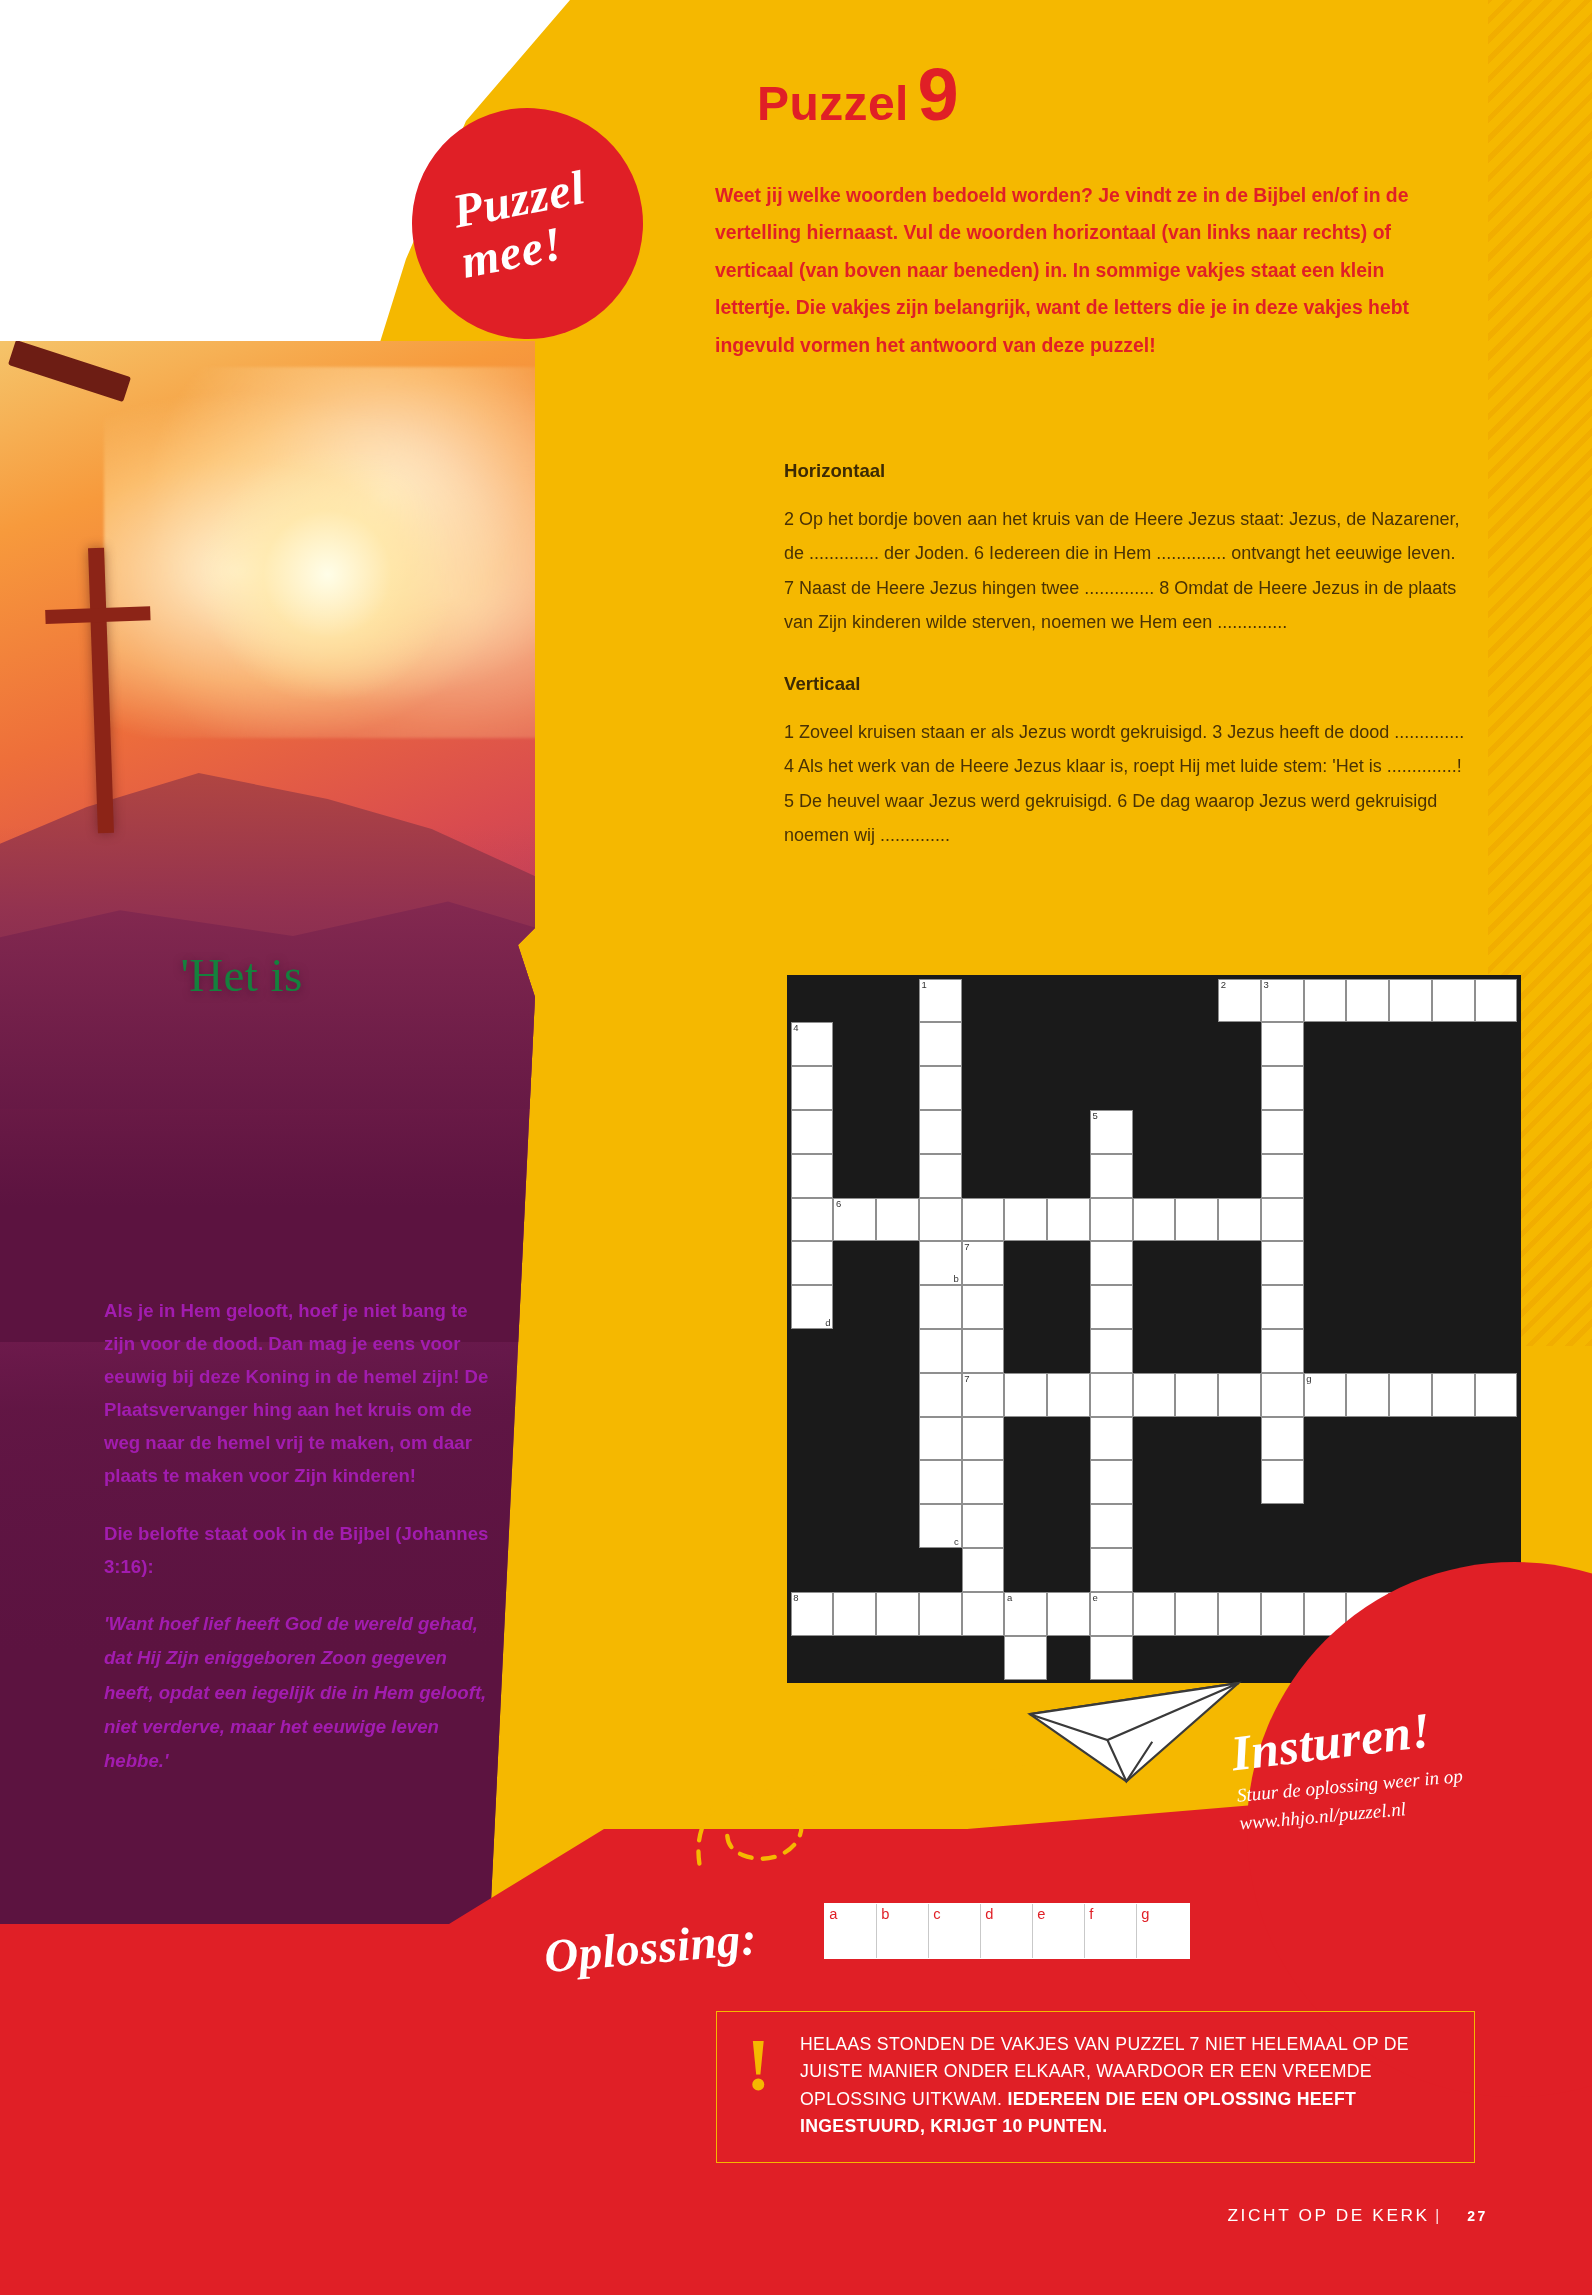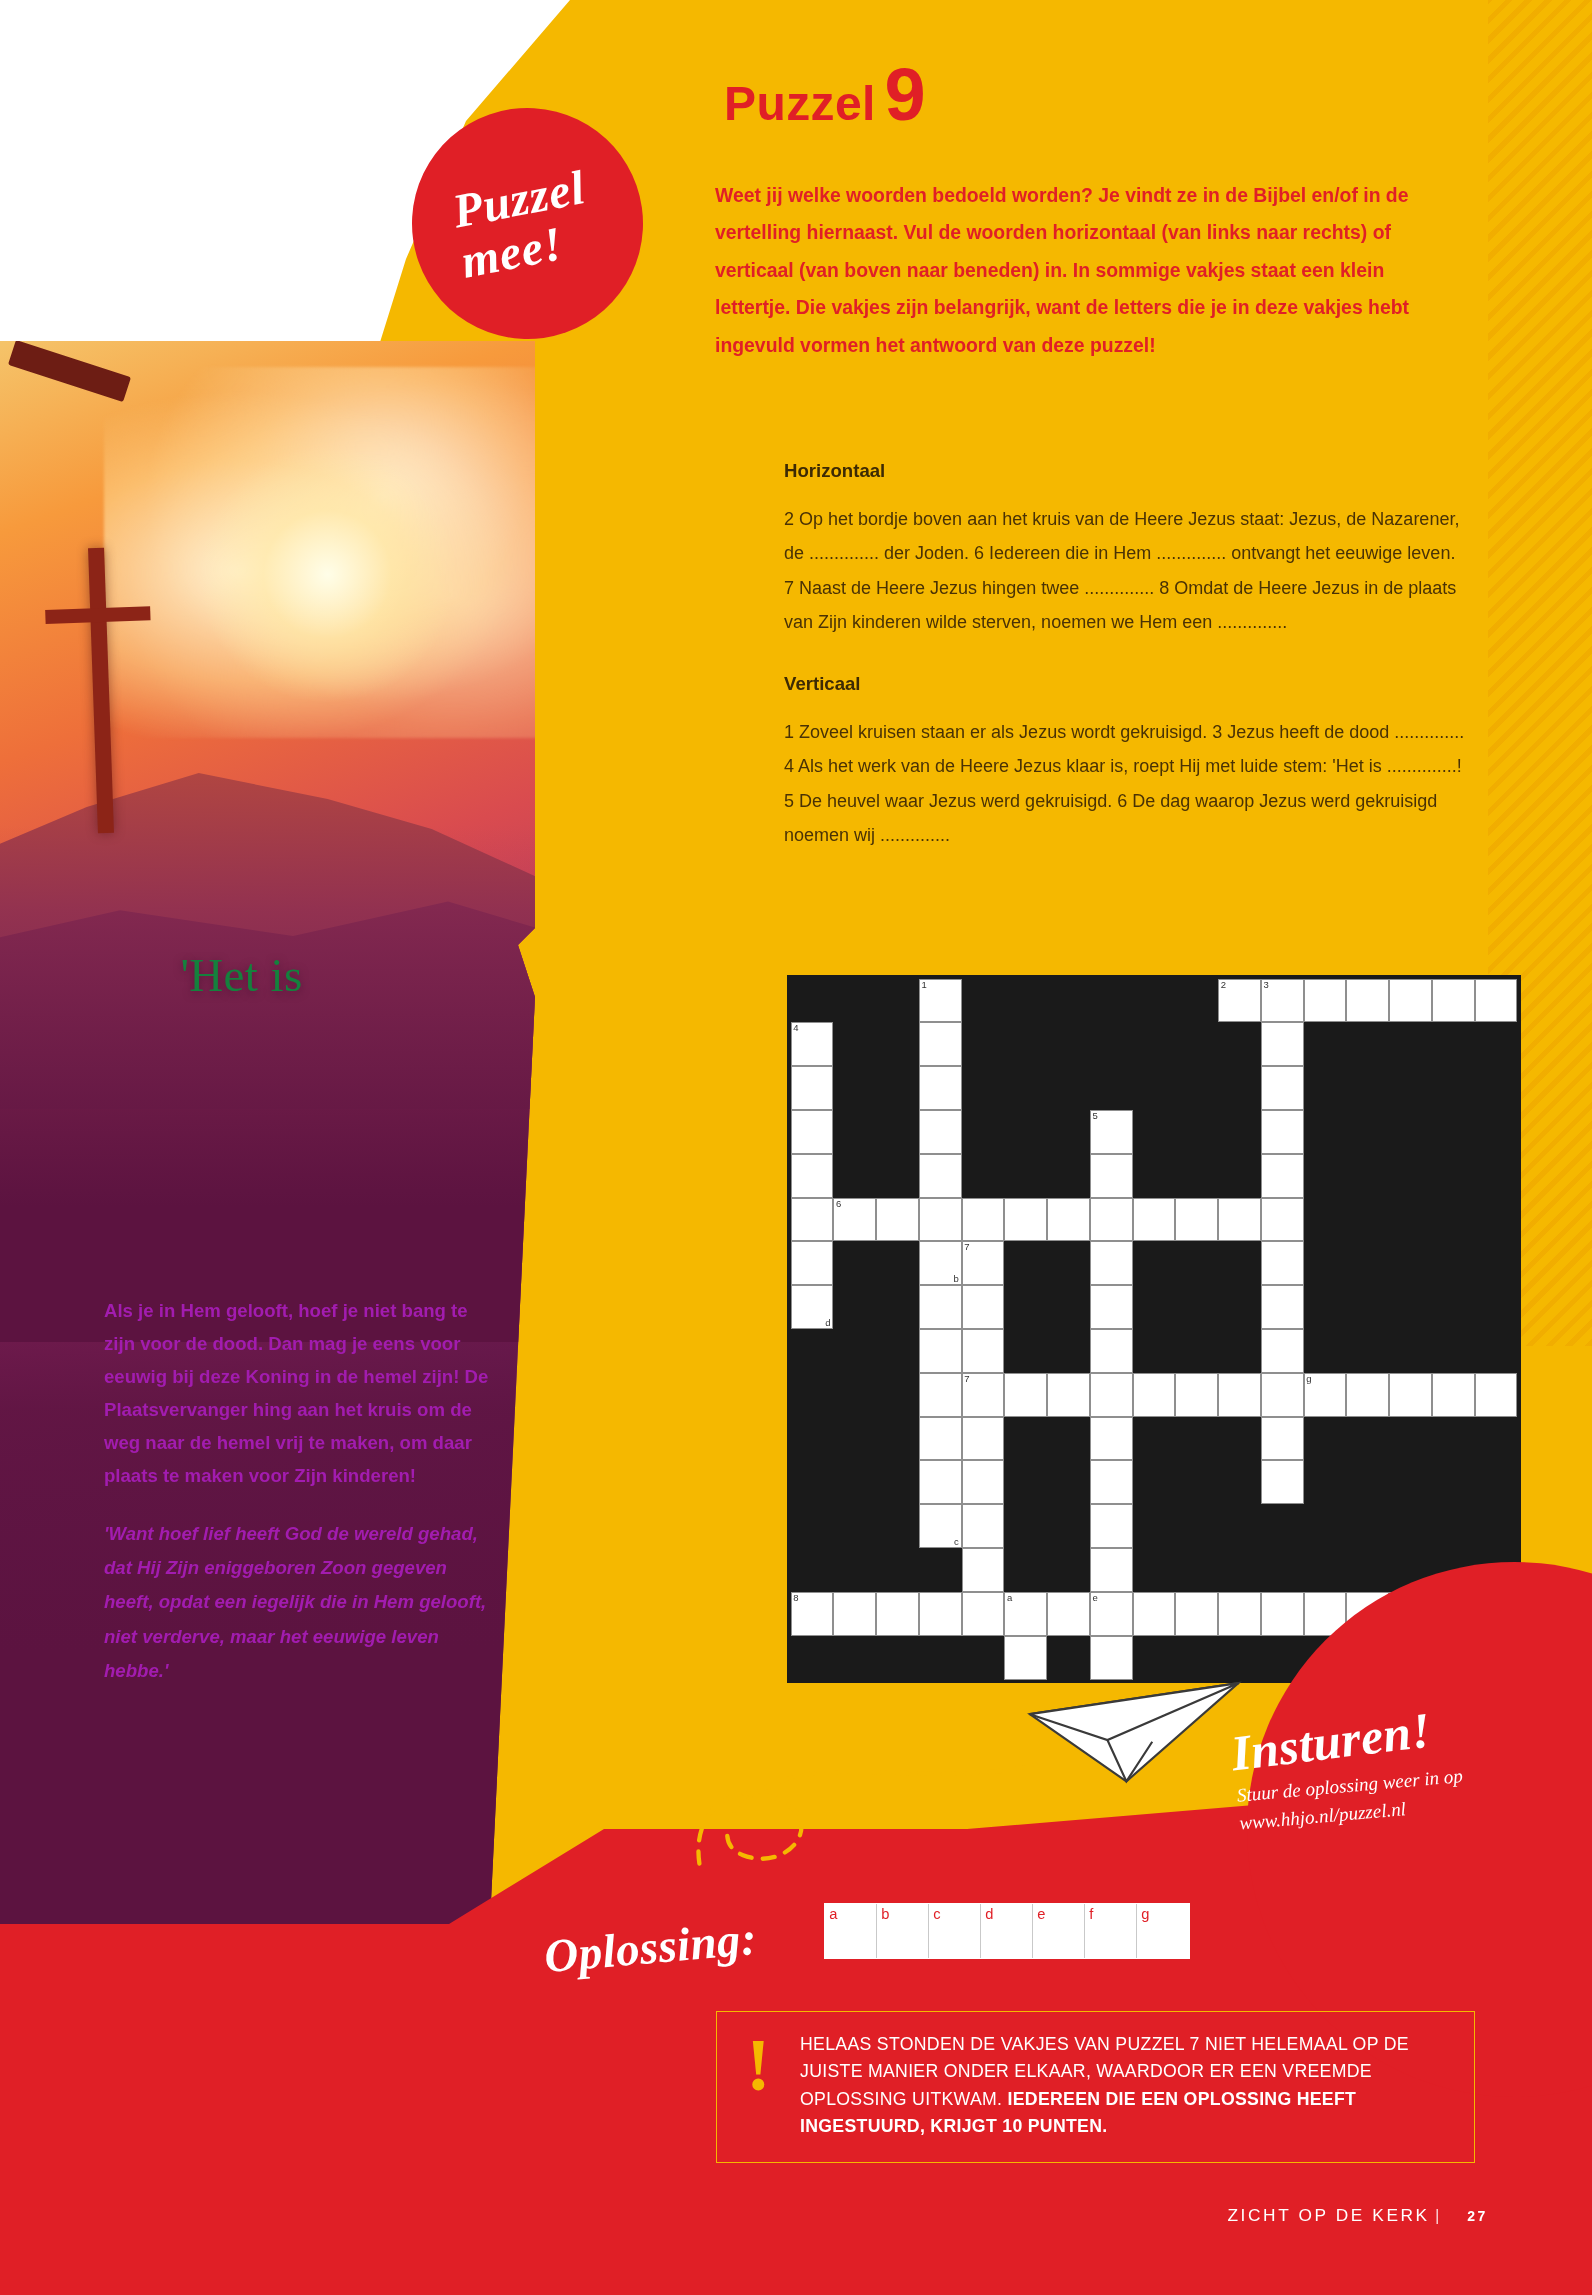--- a/index.html
+++ b/index.html
@@ -219,21 +219,21 @@
     font-size: 48px;
     line-height: 1.05;
     letter-spacing: 0.9px;
   }
   .badge .l1 { transform: rotate(-3deg) translateX(-5.2px); }
   .badge .l2 { transform: rotate(-3deg) translateX(-19px); }
 
   
   .puzzel-head {
     position: absolute;
-    left: 724px; top: 65px;
+    left: 757px; top: 65px;
     color: #e01f26;
     font-weight: bold;
   }
   .puzzel-head .word {
     font-size: 48px;
     letter-spacing: 0.4px;
   }
   .puzzel-head .num {
     font-size: 74px;
     line-height: .8;
@@ -433,20 +433,21 @@
     <div class="cross-beam"></div>
 
   </div>
 
   <div class="photo-title">
     <div>'Het is</div>
   </div>
 
   <div class="photo-body">
     <p>Als je in Hem gelooft, hoef je niet bang te zijn voor de dood. Dan mag je eens voor eeuwig bij deze Koning in de hemel zijn! De Plaatsvervanger hing aan het kruis om de weg naar de hemel vrij te maken, om daar plaats te maken voor Zijn kinderen!</p>
+    <p>Die belofte staat ook in de Bijbel (Johannes 3:16):</p>
     <p class="verse">'Want hoef lief heeft God de wereld gehad, dat Hij Zijn eniggeboren Zoon gegeven heeft, opdat een iegelijk die in Hem gelooft, niet verderve, maar het eeuwige leven hebbe.'</p>
   </div>
 
   <div class="maroon-foot">
     <div class="maroon-arc"></div>
   </div>
   <div class="author">Juf Erna</div>
 
   <div class="badge">
     <span class="l1">Puzzel</span>

